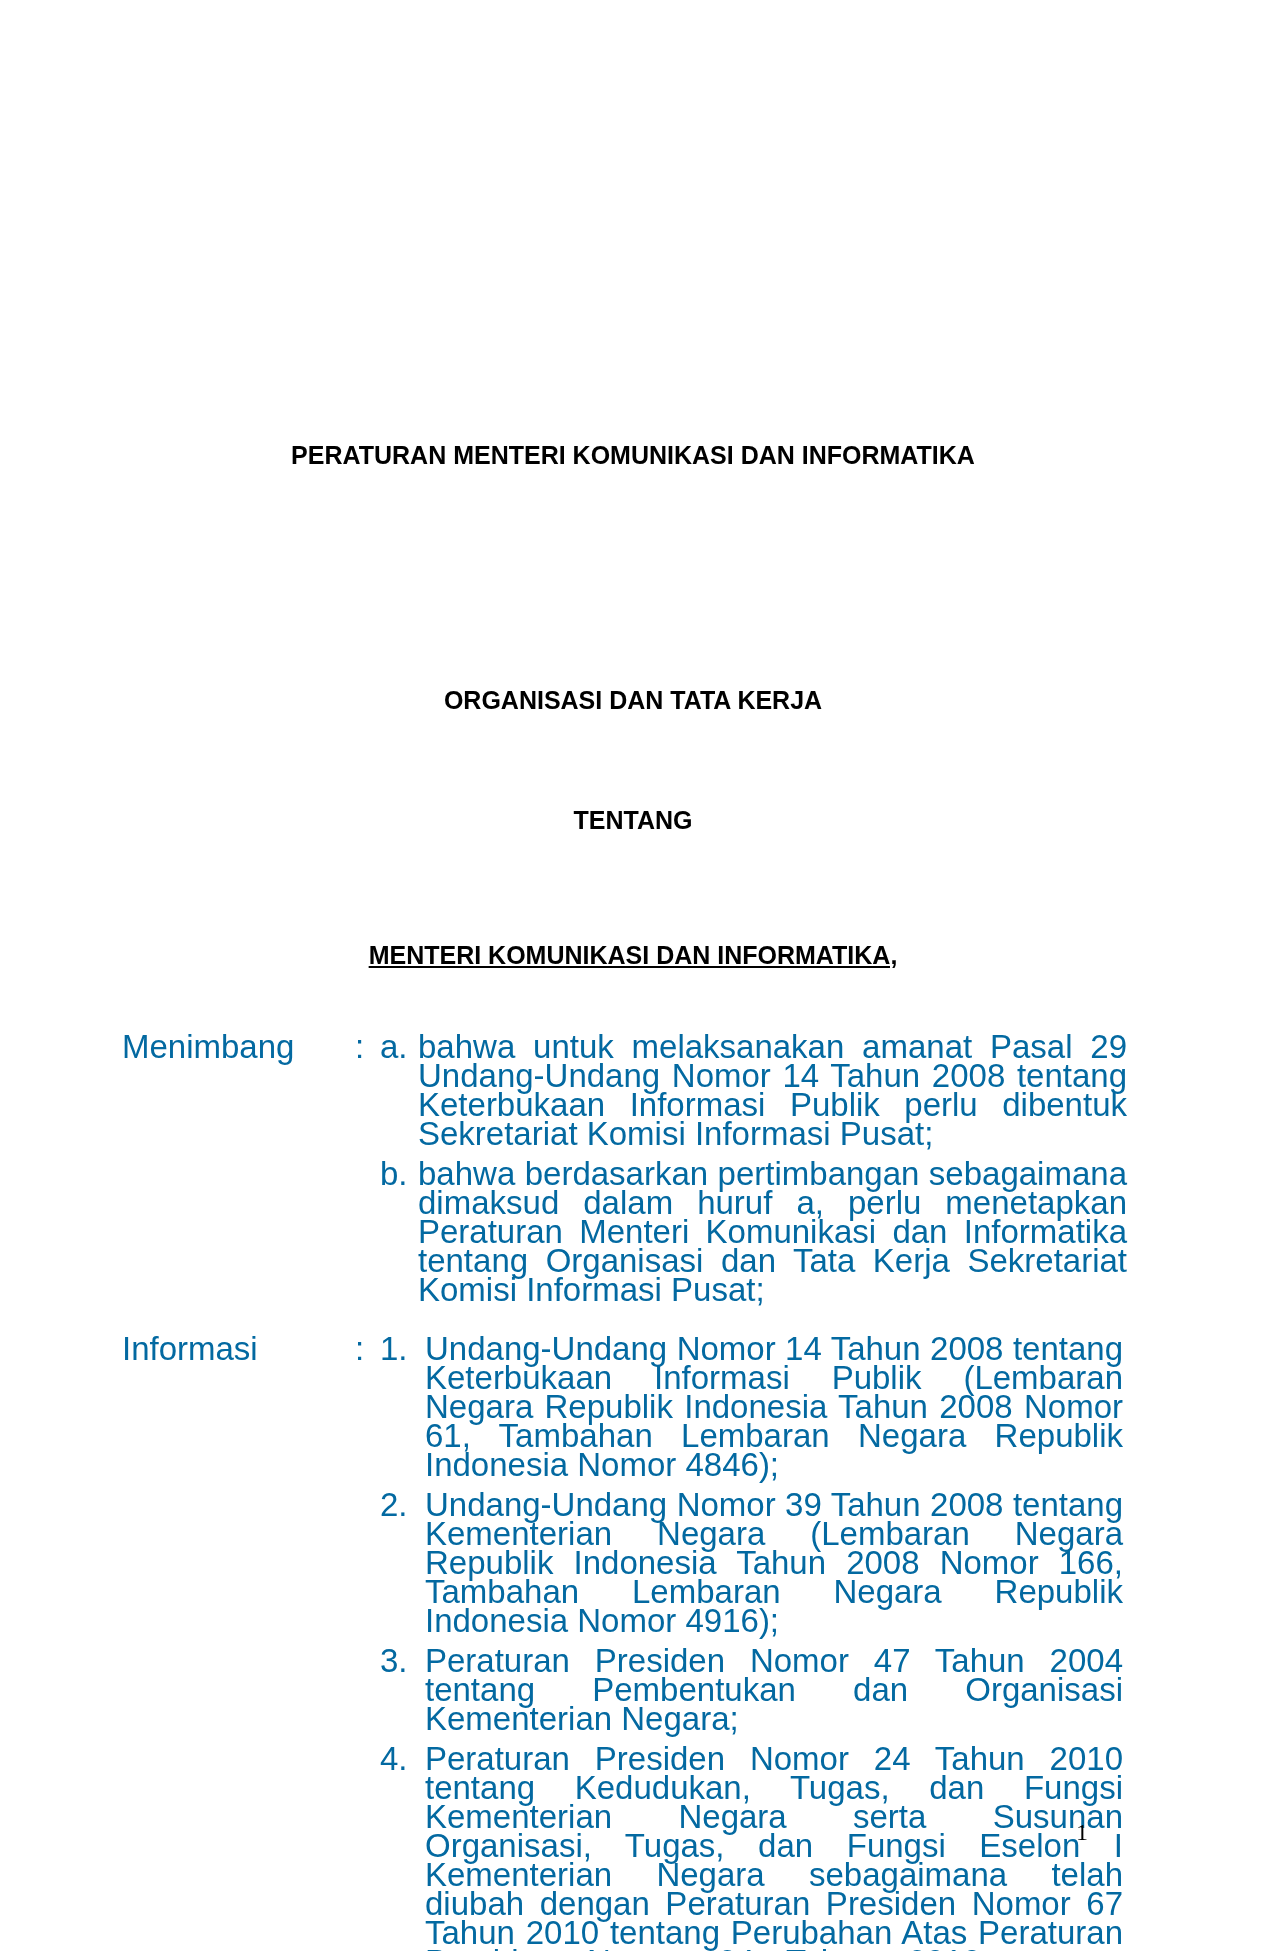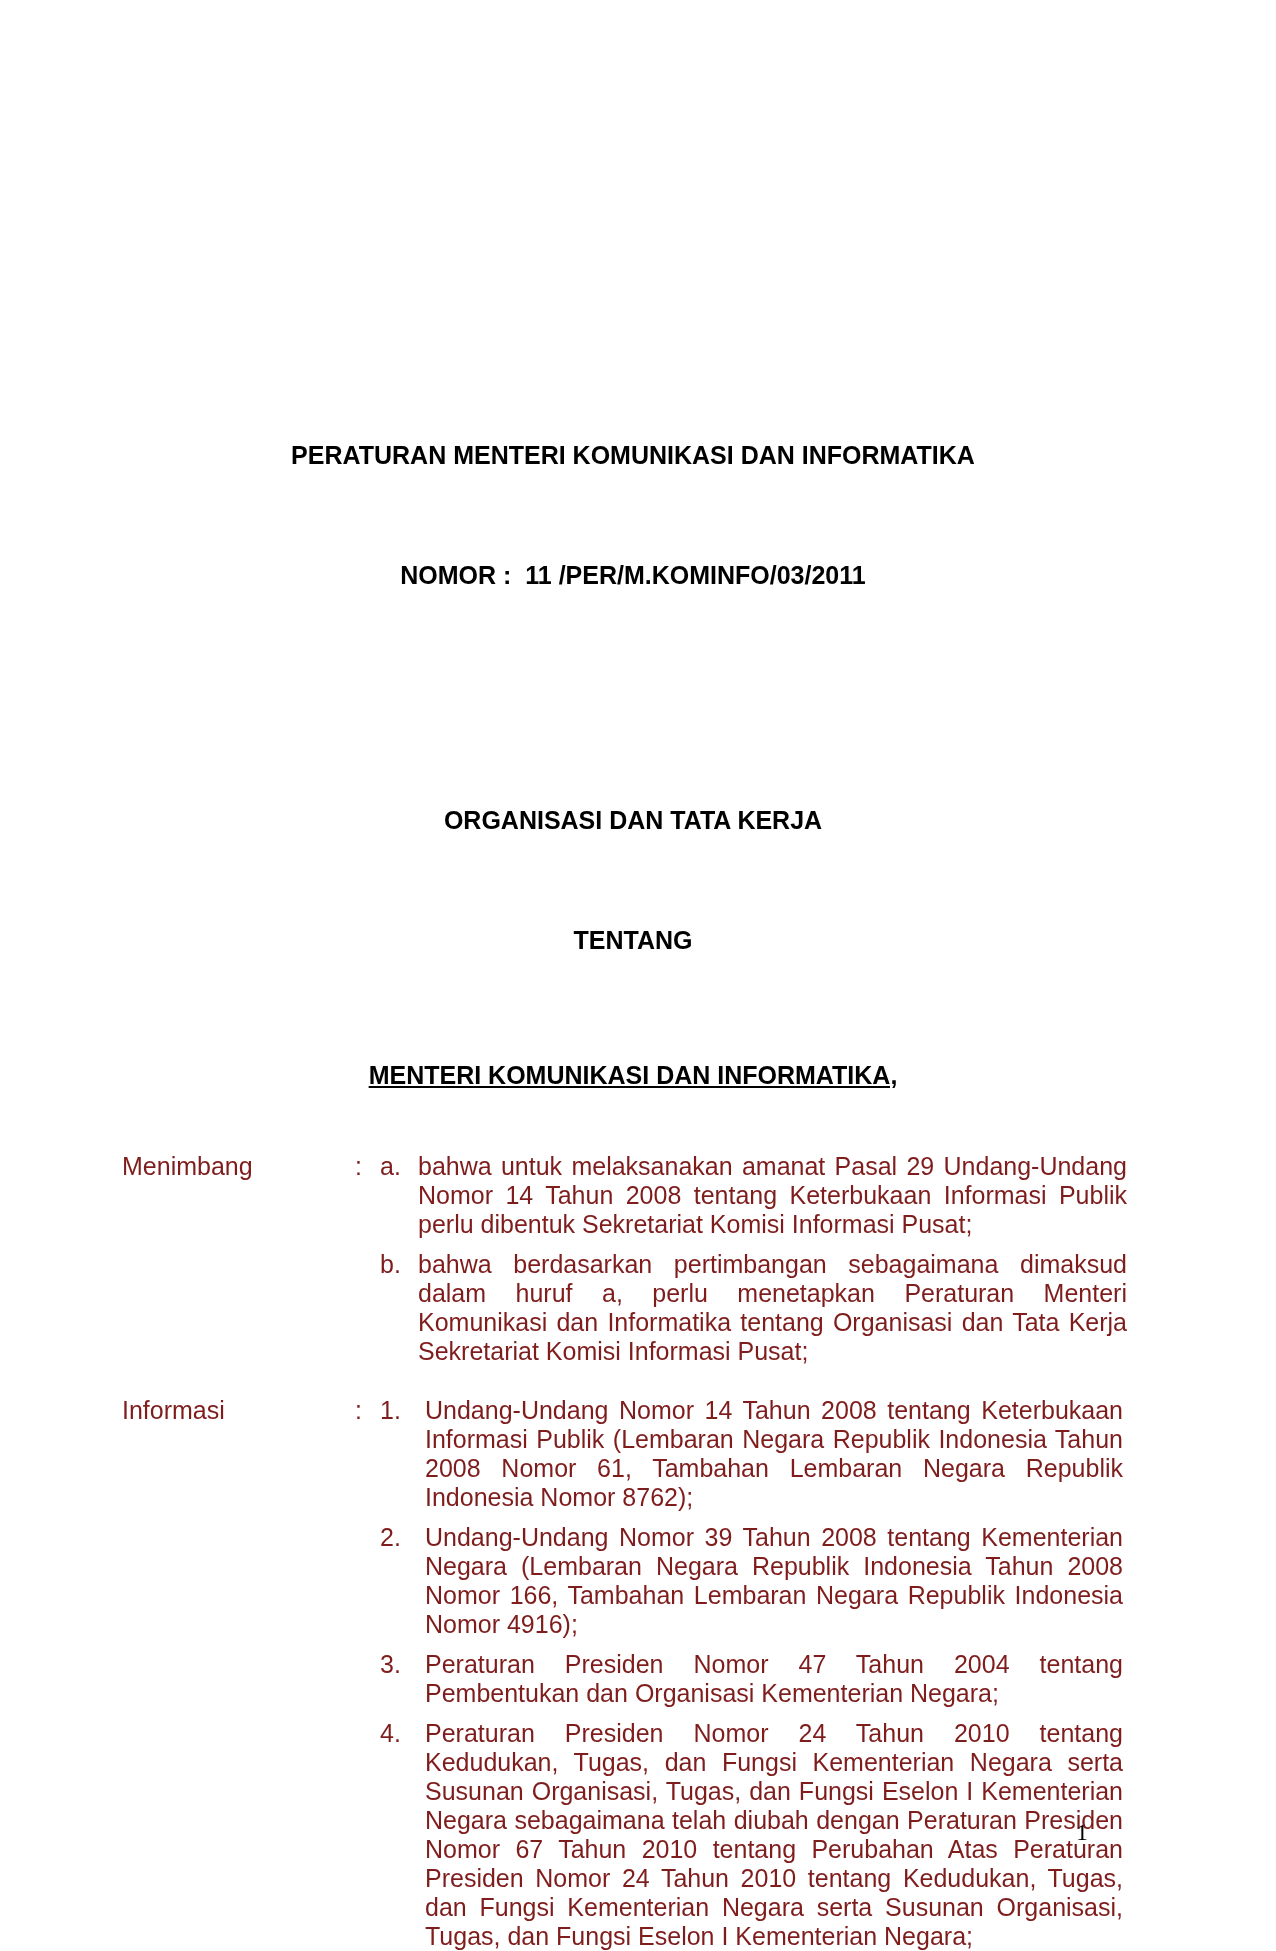--- a/index.html
+++ b/index.html
@@ -23,23 +23,23 @@
     padding-right: 10px;
   }
   .title-block   { padding-top: 355px; }
   .subject-block { margin-top: 45px; }
   .invocation    { margin-top: 30px; }
   .authority     { margin-top: 15px; text-decoration: underline; }
 
   .section {
     position: relative;
     font-family: "Liberation Sans", sans-serif;
-    font-size: 25px;
+    font-size: 33px;
     line-height: 29px;
-    color: #7f1d1d;
+    color: #0369a1;
   }
   .menimbang { margin-top: 57px; padding: 0 149px 0 418px; }
   .mengingat { margin-top: 30px; padding: 0 153px 0 425px; }
 
   .sec-label { position: absolute; left: 122px; top: 0; line-height: 29px; }
   .sec-colon { position: absolute; left: 355px; top: 0; line-height: 29px; }
 
   .item {
     position: relative;
     text-align: justify;
@@ -63,21 +63,20 @@
     color: #000;
   }
 </style>
 </head>
 <body>
 
 <div class="page">
 
   <div class="h title-block">
     <div>PERATURAN MENTERI KOMUNIKASI DAN INFORMATIKA</div>
-    <div>NOMOR :  11 /PER/M.KOMINFO/03/2011</div>
   </div>
 
   <div class="h subject-block">
     <div>ORGANISASI DAN TATA KERJA</div>
     <div>TENTANG</div>
   </div>
 
 
   <div class="h authority">MENTERI KOMUNIKASI DAN INFORMATIKA,</div>
 
@@ -92,21 +91,21 @@
       <span class="marker">b.</span>
       <span class="itext">bahwa berdasarkan pertimbangan sebagaimana dimaksud dalam huruf a, perlu menetapkan Peraturan Menteri Komunikasi dan Informatika tentang Organisasi dan Tata Kerja Sekretariat Komisi Informasi Pusat;</span>
     </div>
   </div>
 
   <div class="section mengingat">
     <span class="sec-label">Informasi</span>
     <span class="sec-colon">:</span>
     <div class="item">
       <span class="marker">1.</span>
-      <span class="itext">Undang-Undang Nomor 14 Tahun 2008 tentang Keterbukaan Informasi Publik (Lembaran Negara Republik Indonesia Tahun 2008 Nomor 61, Tambahan Lembaran Negara Republik Indonesia Nomor 8762);</span>
+      <span class="itext">Undang-Undang Nomor 14 Tahun 2008 tentang Keterbukaan Informasi Publik (Lembaran Negara Republik Indonesia Tahun 2008 Nomor 61, Tambahan Lembaran Negara Republik Indonesia Nomor 4846);</span>
     </div>
     <div class="item">
       <span class="marker">2.</span>
       <span class="itext">Undang-Undang Nomor 39 Tahun 2008 tentang Kementerian Negara (Lembaran Negara Republik Indonesia Tahun 2008 Nomor 166, Tambahan Lembaran Negara Republik Indonesia Nomor 4916);</span>
     </div>
     <div class="item">
       <span class="marker">3.</span>
       <span class="itext">Peraturan Presiden Nomor 47 Tahun 2004 tentang Pembentukan dan Organisasi Kementerian Negara;</span>
     </div>
     <div class="item">

